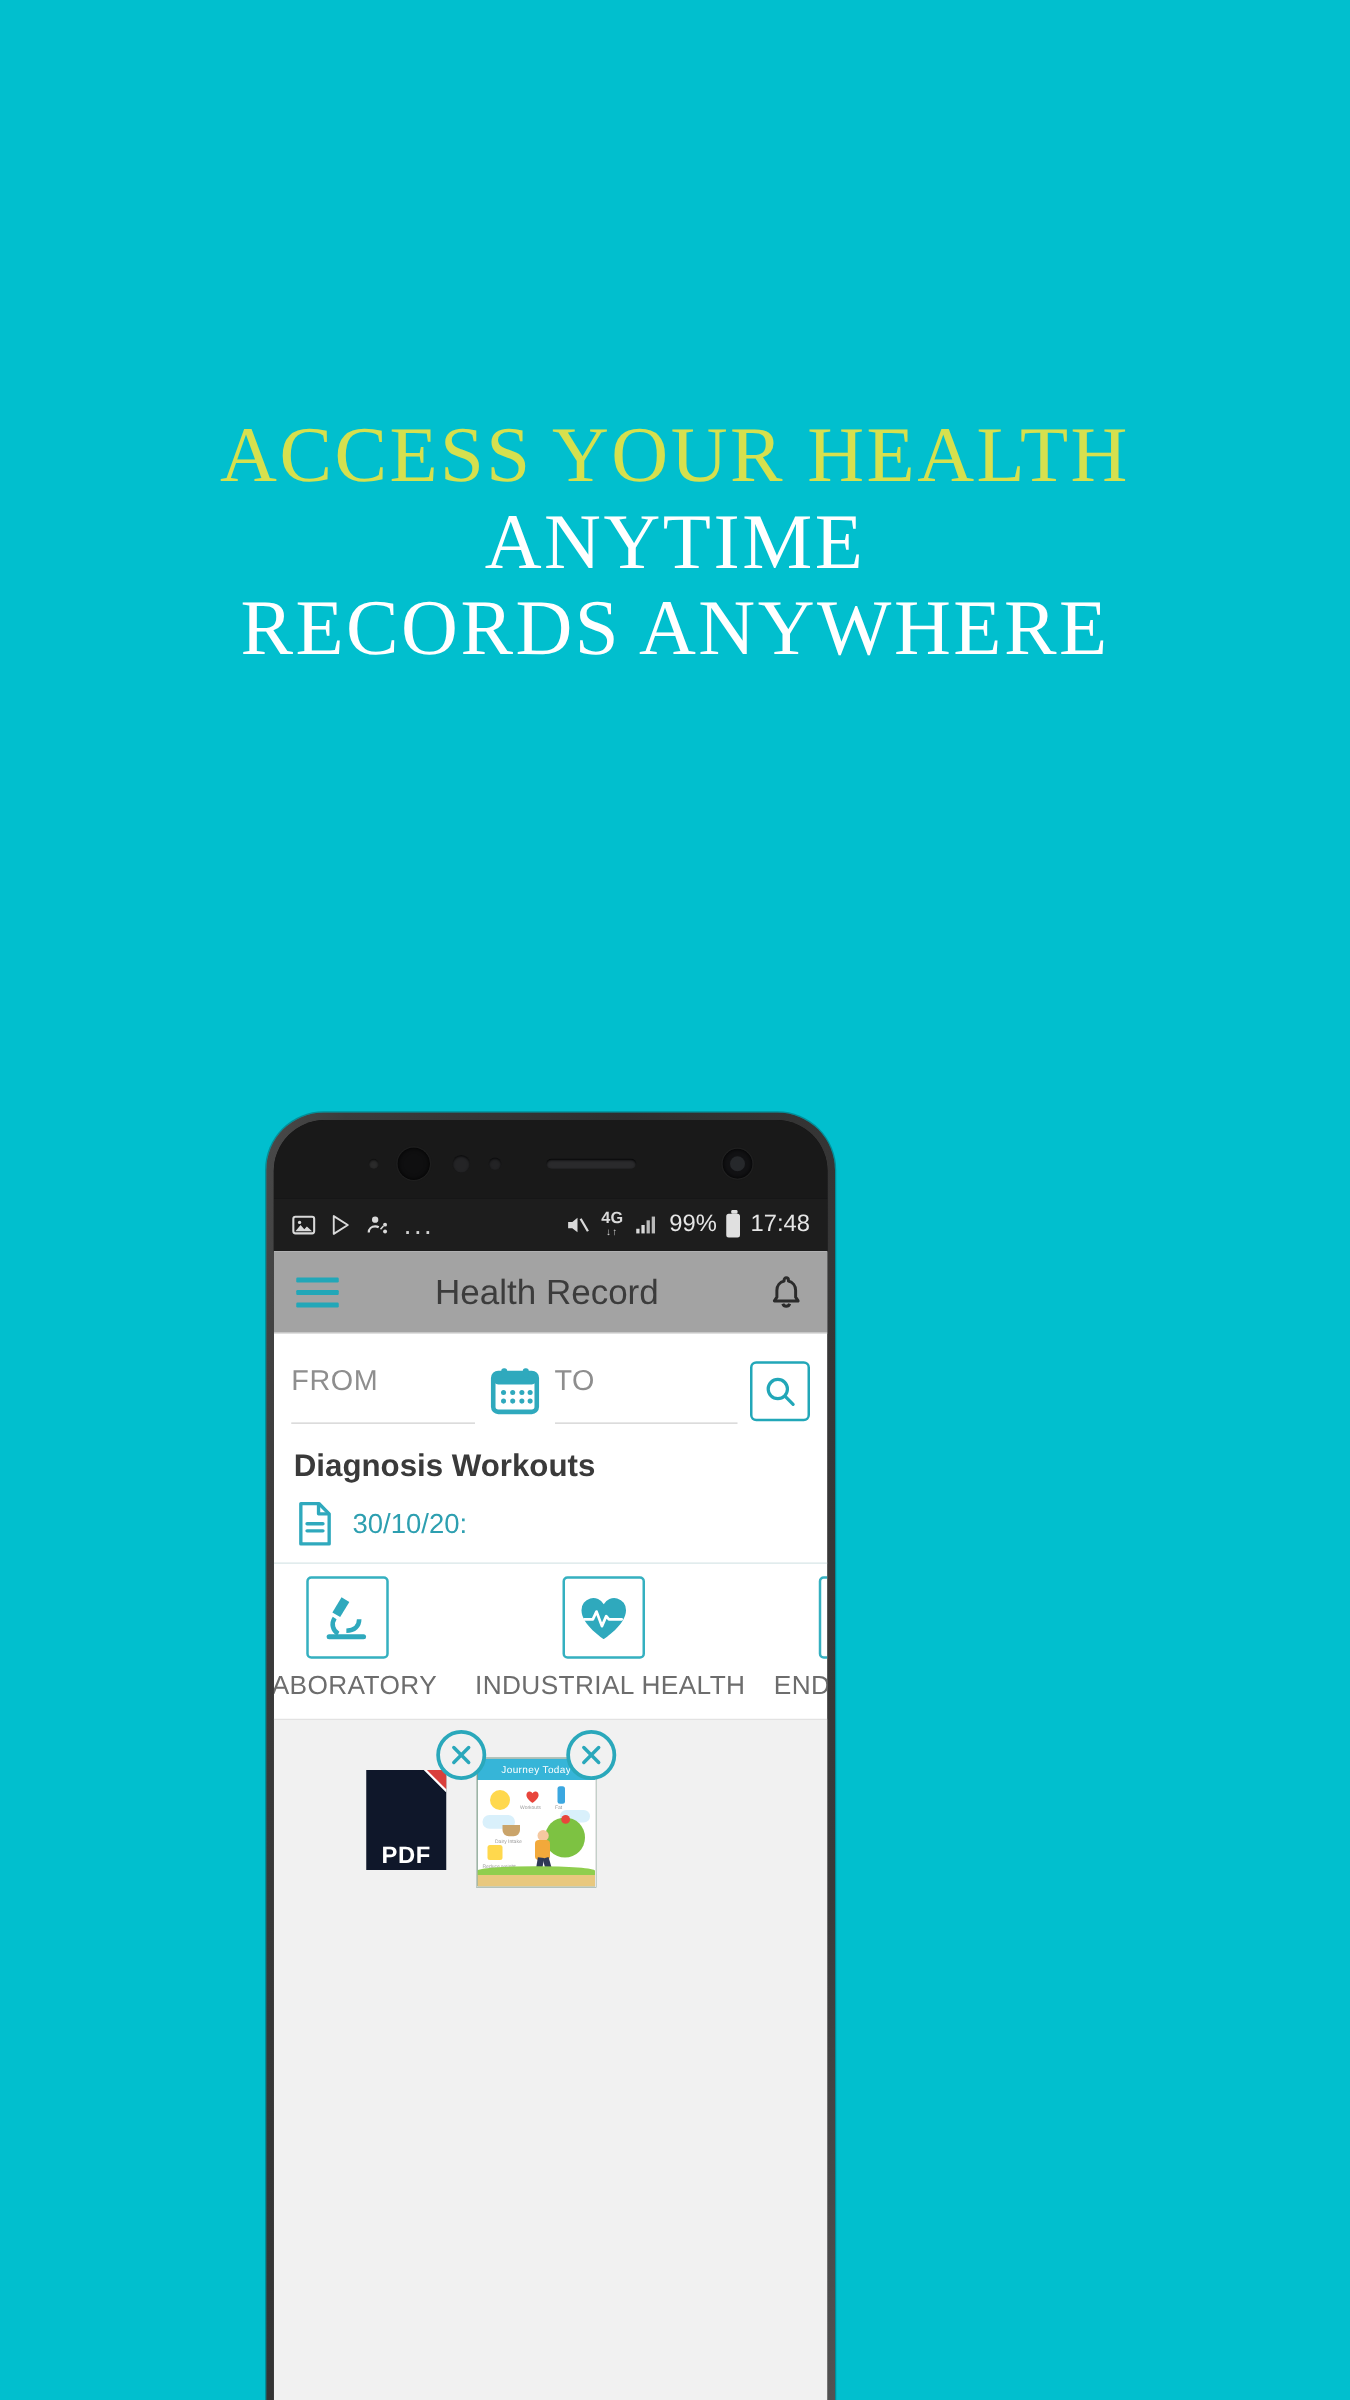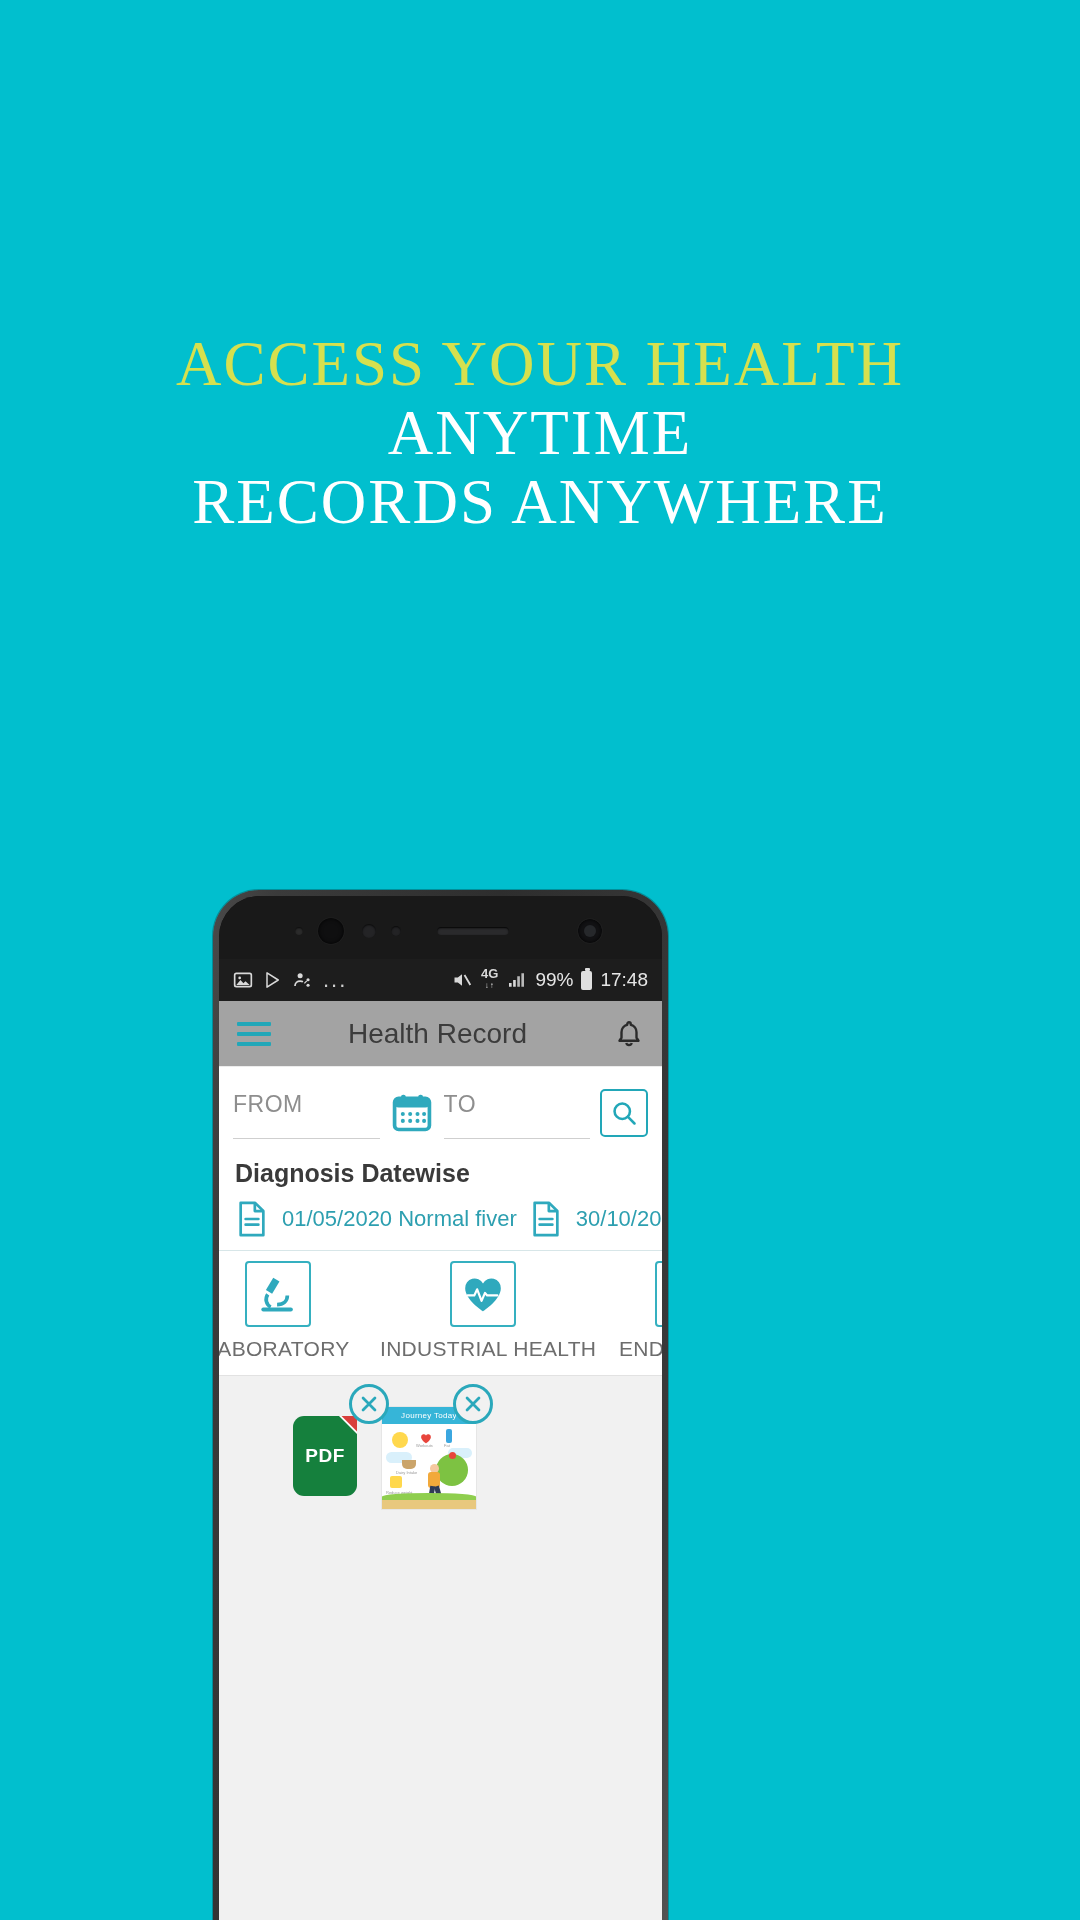--- a/index.html
+++ b/index.html
@@ -178,24 +178,24 @@
   .thumb { position:relative; width:96px; }
   .thumb .close {
     position:absolute; right:-16px; top:-14px;
     width:40px; height:40px; border-radius:50%;
     background:#f1f1f1; border:3px solid #2aa8bb;
     display:flex; align-items:center; justify-content:center;
     z-index:3;
   }
   .pdf-card {
     width:64px; height:80px; margin:18px auto 0 auto;
-    background:#15803d;
-    border-radius:11px;
-    position:relative;
-    display:flex; align-items:center; justify-content:center;
+    background:#0f172a;
+    border-radius:0;
+    position:relative;
+    display:flex; align-items:flex-end; justify-content:center;
     color:#fff; font-size:19px; font-weight:bold;
     letter-spacing:.5px;
   }
   .pdf-card::before{
     content:""; position:absolute; right:0; top:0;
     border-width:0 18px 18px 0; border-style:solid;
     border-color:transparent #ffffff transparent transparent;
   }
   .pdf-card::after{
     content:""; position:absolute; right:0; top:0;
@@ -363,30 +363,22 @@
           <span class="ph">TO</span>
         </div>
         <div class="srch-btn">
           <svg width="28" height="28" viewBox="0 0 24 24">
             <circle cx="10.5" cy="10.5" r="6.6" fill="none" stroke="#22a7b8" stroke-width="2.2"></circle>
             <path d="M15.4 15.4L21 21" stroke="#22a7b8" stroke-width="2.2" stroke-linecap="round"></path>
           </svg>
         </div>
       </div>
 
-      <div class="diag-title">Diagnosis Datewise</div>
+      <div class="diag-title">Diagnosis Workouts</div>
       <div class="diag-list">
-        <div class="diag-item">
-          <svg width="34" height="38" viewBox="0 0 24 26">
-            <path d="M4 1.6h10.2L20 7.4V24.4H4z" fill="none" stroke="#2fa9bd" stroke-width="1.9" stroke-linejoin="round"></path>
-            <path d="M14 1.6V7.4H20" fill="none" stroke="#2fa9bd" stroke-width="1.9" stroke-linejoin="round"></path>
-            <path d="M7.5 13h9M7.5 17h9" stroke="#2fa9bd" stroke-width="1.9" stroke-linecap="round"></path>
-          </svg>
-          <span class="txt">01/05/2020 Normal fiver</span>
-        </div>
         <div class="diag-item">
           <svg width="34" height="38" viewBox="0 0 24 26">
             <path d="M4 1.6h10.2L20 7.4V24.4H4z" fill="none" stroke="#2fa9bd" stroke-width="1.9" stroke-linejoin="round"></path>
             <path d="M14 1.6V7.4H20" fill="none" stroke="#2fa9bd" stroke-width="1.9" stroke-linejoin="round"></path>
             <path d="M7.5 13h9M7.5 17h9" stroke="#2fa9bd" stroke-width="1.9" stroke-linecap="round"></path>
           </svg>
           <span class="txt">30/10/20:</span>
         </div>
       </div>
 

